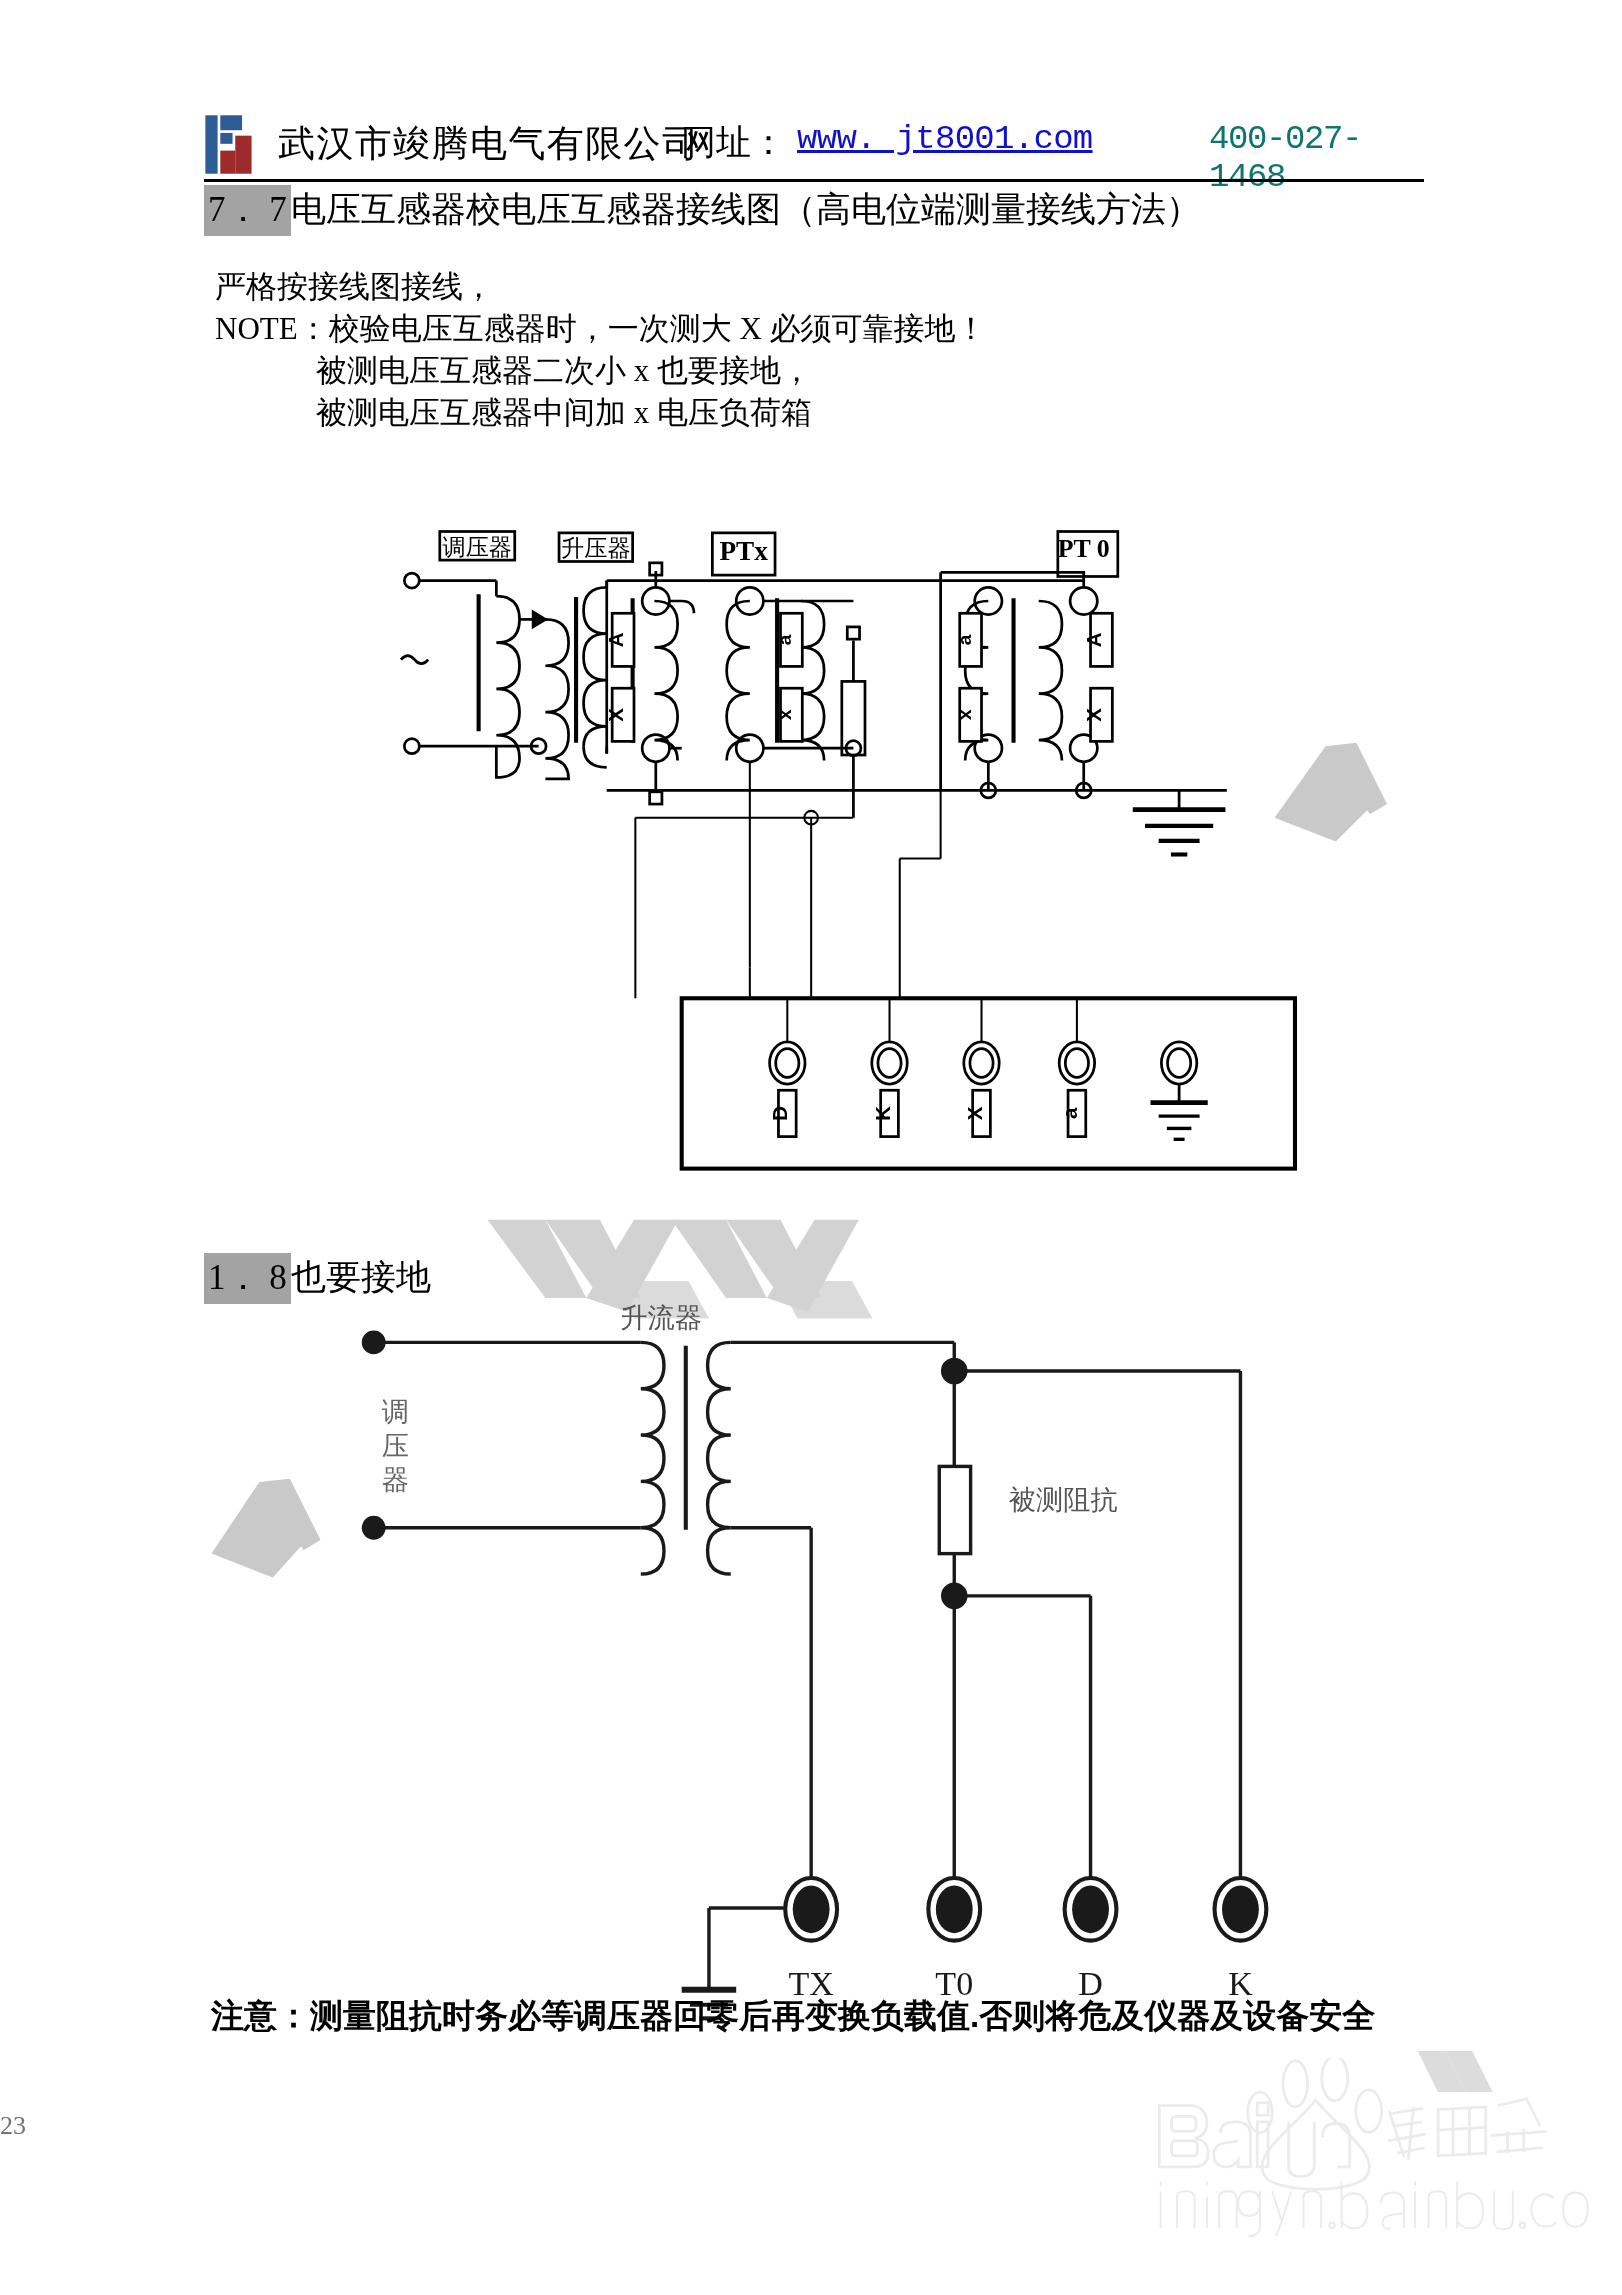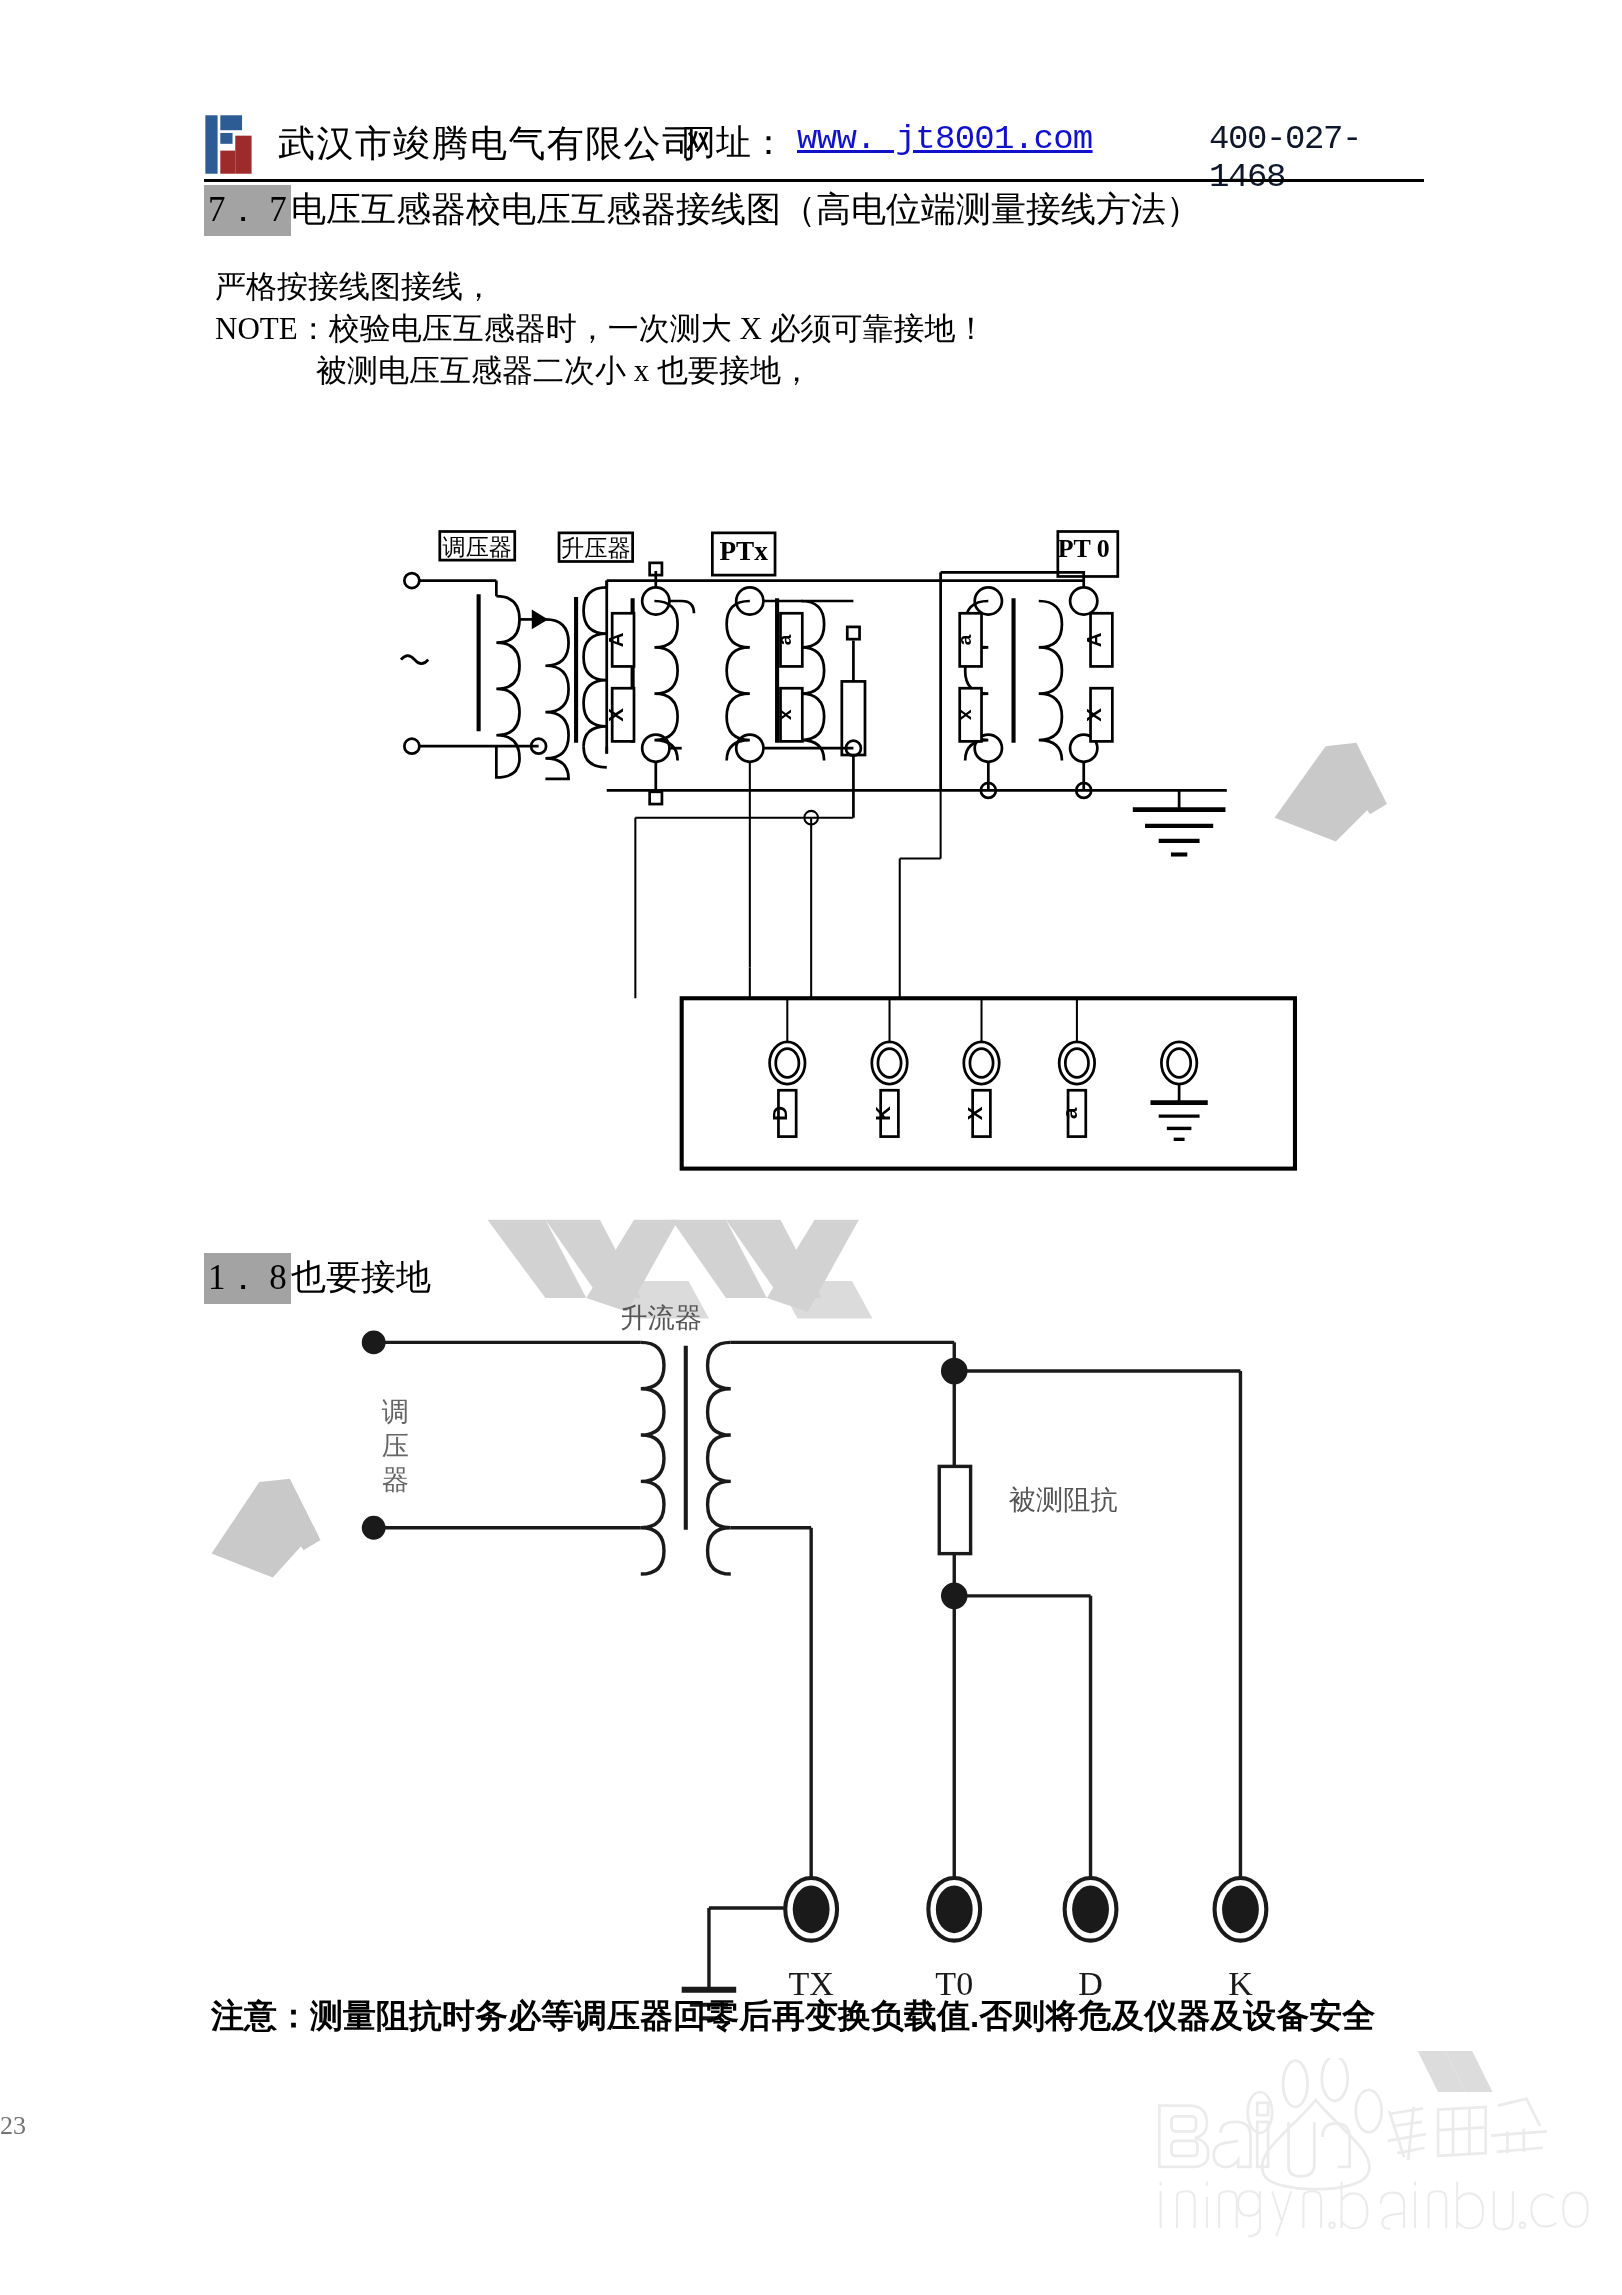--- a/index.html
+++ b/index.html
@@ -29,21 +29,21 @@
   .weburl-link {
     position:absolute; left:579px; top:11px;
     font-size:34px; color:#1111cc;
     text-decoration:underline;
     font-family:"Liberation Mono","DejaVu Sans Mono",monospace;
     letter-spacing:-0.7px;
     margin-left:14px;
   }
   .phone {
     position:absolute; left:1005px; top:11px;
-    font-size:34px; color:#0f172a;
+    font-size:34px; color:#0f766e;
     font-family:"Liberation Mono","DejaVu Sans Mono",monospace;
     letter-spacing:-1.4px;
   }
   .hrule {
     position:absolute; left:204px; top:179px; width:1220px; height:3.4px;
     background:#000;
   }
 
   
   .sec-head { position:absolute; white-space:nowrap; }
@@ -135,20 +135,21 @@
   <div class="hrule"></div>
 
   <div class="sec-head" id="sec77">
     <span class="sec-num">7．  7</span><span class="sec-title">电压互感器校电压互感器接线图（高电位端测量接线方法）</span>
   </div>
 
   <div class="note">
     <div>严格按接线图接线，</div>
     <div>NOTE：校验电压互感器时，一次测大 X 必须可靠接地！</div>
     <div class="indent">被测电压互感器二次小 x 也要接地，</div>
+    <div class="indent">被测电压互感器中间加 x 电压负荷箱</div>
   </div>
 
   <svg class="d1" viewBox="0 0 2381 3368">
     <g stroke="#000" fill="none" stroke-width="4">
 
       <rect x="645" y="780" width="110" height="42" stroke-width="4"></rect>
       <rect x="820" y="782" width="108" height="42" stroke-width="4"></rect>
       <rect x="1045" y="782" width="92" height="62" stroke-width="4"></rect>
       <rect x="1552" y="780" width="88" height="66" stroke-width="4"></rect>
 

